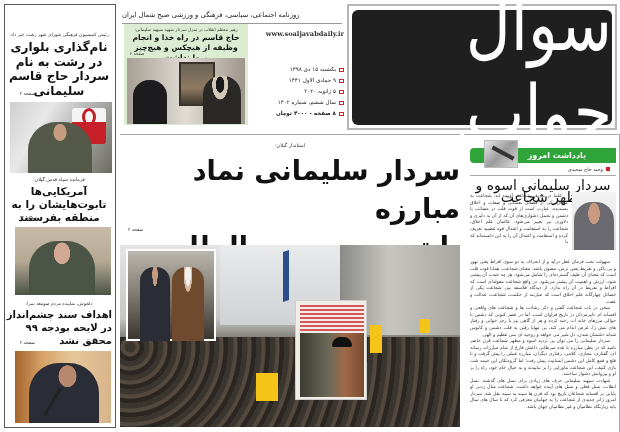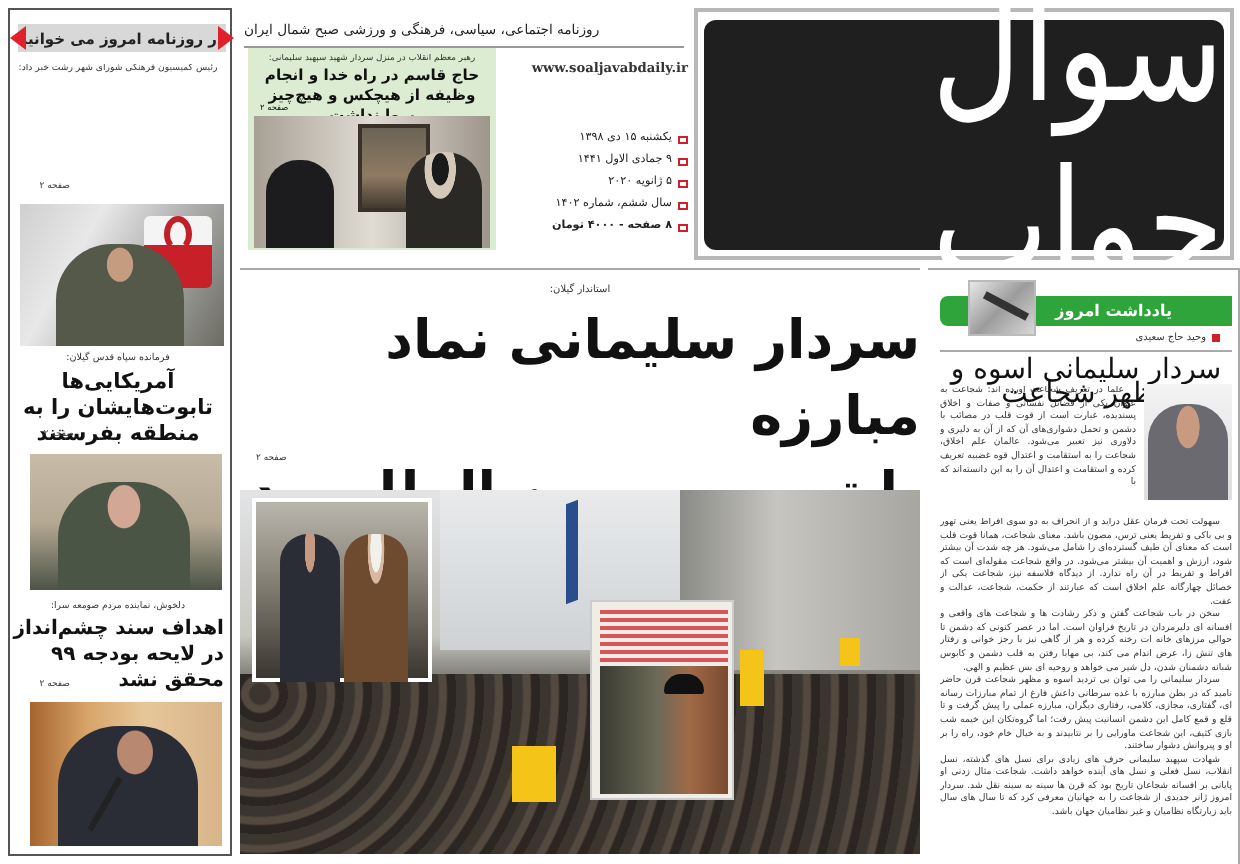--- a/index.html
+++ b/index.html
@@ -94,26 +94,22 @@
   .ph-author .body { position: absolute; left: 2px; top: 10px; width: 40px; height: 48px; background: radial-gradient(ellipse at 50% 24%, #c89a80 0 20%, #6a6a70 21% 100%); border-radius: 18px 18px 0 0; }
   .ed-text { position: absolute; font-size: 4.6px; line-height: 6.6px; color: #333; text-align: justify; overflow: hidden; }
   .ed-text-1 { left: 470px; top: 193px; width: 98px; height: 66px; }
   .ed-text-2 { left: 470px; top: 259px; width: 146px; height: 170px; }
   .ed-text p { margin-bottom: 0; text-indent: 6px; }
 </style>
 </head>
 <body>
 
 <div class="left-col">
-  <div class="inside-bar">
-    <div class="tri-l"></div>
-    <span>در روزنامه امروز می خوانید</span>
-    <div class="tri-r"></div>
-  </div>
   <div class="l-kicker">رئیس کمیسیون فرهنگی شورای شهر رشت خبر داد:</div>
+  <div class="l-head1">نام‌گذاری بلواری در رشت به نام سردار حاج قاسم سلیمانی</div>
   <div class="l-page" style="right:80px; top:86px;">صفحه ۲</div>
 
   <div class="photo ph-soleimani">
     <div class="flag"></div>
     <div class="flag-emb"></div>
     <div class="body"></div>
   </div>
   <div class="l-kicker2">فرمانده سپاه قدس گیلان:</div>
   <div class="l-head2">آمریکایی‌ها تابوت‌هایشان را به منطقه بفرستند</div>
   <div class="l-page" style="right:78px; top:210px;">صفحه ۲</div>

